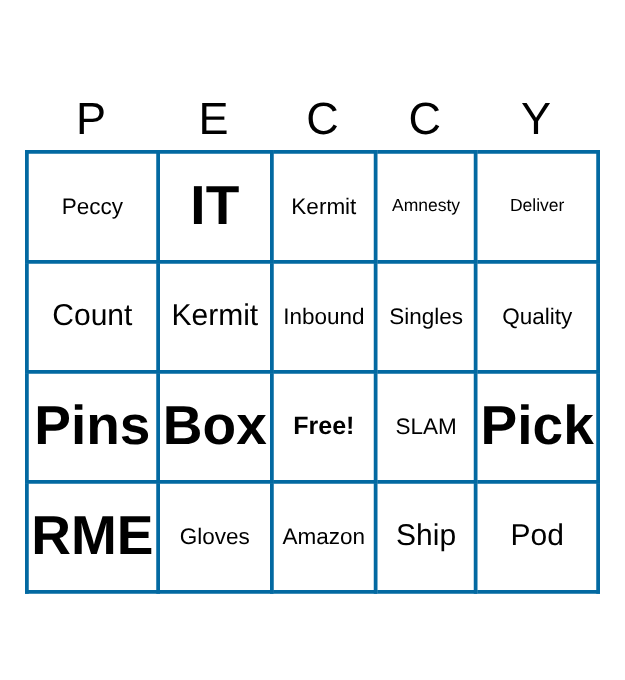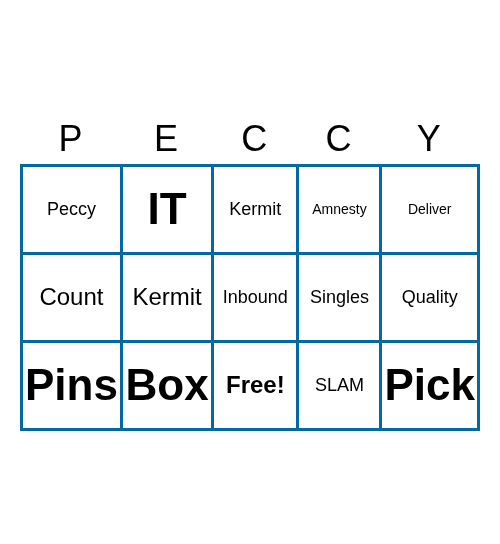--- a/index.html
+++ b/index.html
@@ -56,21 +56,21 @@
     .cell-normal {
       font-size: 18px;
     }
 
     .cell-small {
       font-size: 14px;
       text-align: center;
     }
 
     .free-cell {
-      font-size: 24px;
+      font-size: 20px;
       font-weight: bold;
     }
   </style>
 </head>
 <body>
 
 <table class="bingo-card">
   <thead>
     <tr id="header-row">
     <th>P</th>
@@ -95,14 +95,21 @@
         <td><span class="cell-normal">Singles</span></td>
         <td><span class="cell-normal">Quality</span></td>
       </tr>
       <tr>
         <td><span class="cell-large">Pins</span></td>
         <td><span class="cell-large">Box</span></td>
         <td><span class="free-cell">Free!</span></td>
         <td><span class="cell-normal">SLAM</span></td>
         <td><span class="cell-large">Pick</span></td>
       </tr>
+      <tr>
+        <td><span class="cell-large">RME</span></td>
+        <td><span class="cell-normal">Gloves</span></td>
+        <td><span class="cell-normal">Amazon</span></td>
+        <td><span class="cell-medium">Ship</span></td>
+        <td><span class="cell-medium">Pod</span></td>
+      </tr>
     </tbody>
 </table>
 
 </body></html>

